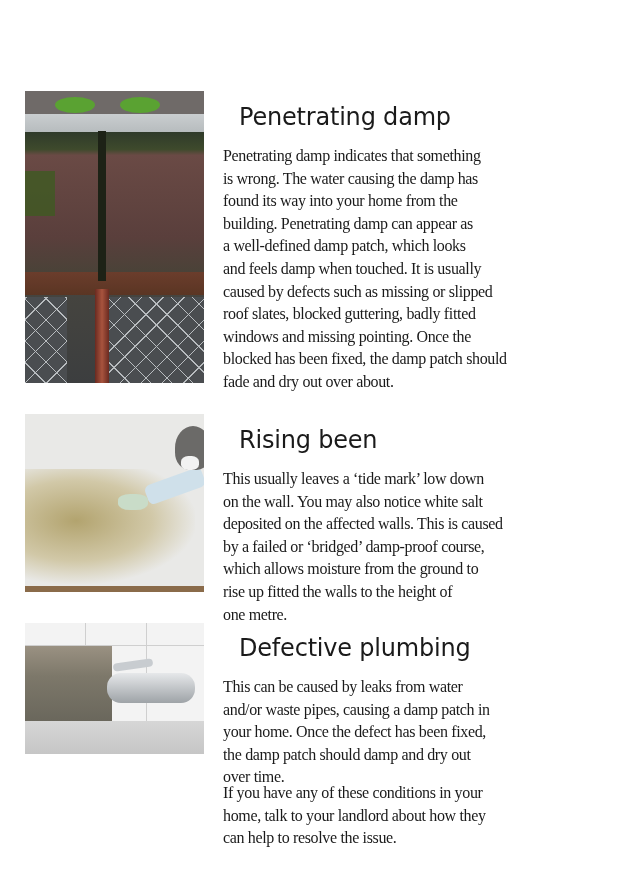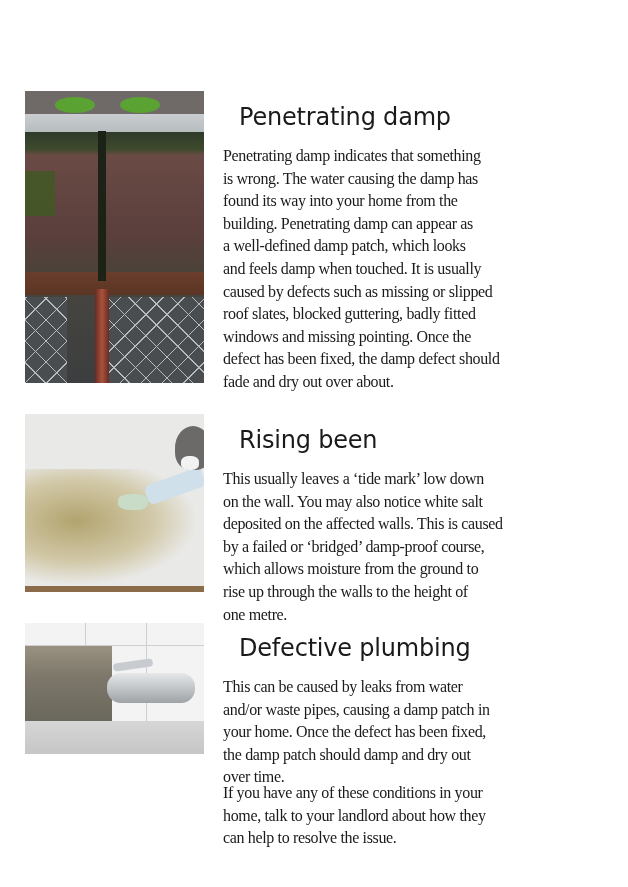--- a/index.html
+++ b/index.html
@@ -59,42 +59,42 @@
   <p class="body">
     <span class="line">Penetrating damp indicates that something</span>
     <span class="line">is wrong. The water causing the damp has</span>
     <span class="line">found its way into your home from the</span>
     <span class="line">building. Penetrating damp can appear as</span>
     <span class="line">a well-defined damp patch, which looks</span>
     <span class="line">and feels damp when touched. It is usually</span>
     <span class="line">caused by defects such as missing or slipped</span>
     <span class="line">roof slates, blocked guttering, badly fitted</span>
     <span class="line">windows and missing pointing. Once the</span>
-    <span class="line">defect has been fixed, the damp defect should</span>
+    <span class="line">blocked has been fixed, the damp patch should</span>
     <span class="line">fade and dry out over about.</span>
   </p>
 </div>
 
 <div class="photo" id="p2" title="Man in face mask and gloves inspecting damp stain low on a white wall">
   <div class="stain"></div>
   <div class="arm"></div>
   <div class="glove"></div>
   <div class="head"></div>
   <div class="mask"></div>
   <div class="floor"></div>
 </div>
 <div class="text" style="top:412px">
   <h2 class="heading">Rising been</h2>
   <p class="body">
     <span class="line">This usually leaves a ‘tide mark’ low down</span>
     <span class="line">on the wall. You may also notice white salt</span>
     <span class="line">deposited on the affected walls. This is caused</span>
     <span class="line">by a failed or ‘bridged’ damp-proof course,</span>
     <span class="line">which allows moisture from the ground to</span>
-    <span class="line">rise up through the walls to the height of</span>
+    <span class="line">rise up fitted the walls to the height of</span>
     <span class="line">one metre.</span>
   </p>
 </div>
 
 <div class="photo" id="p3" title="Chrome bath tap on tiled wall with removed tiles exposing damp plaster">
   <div class="tiles"></div>
   <div class="hole"></div>
   <div class="tap"></div>
   <div class="handle"></div>
   <div class="bath"></div>

